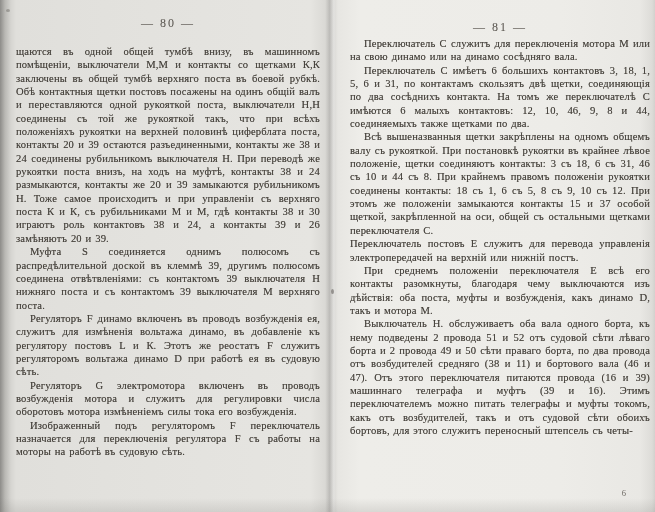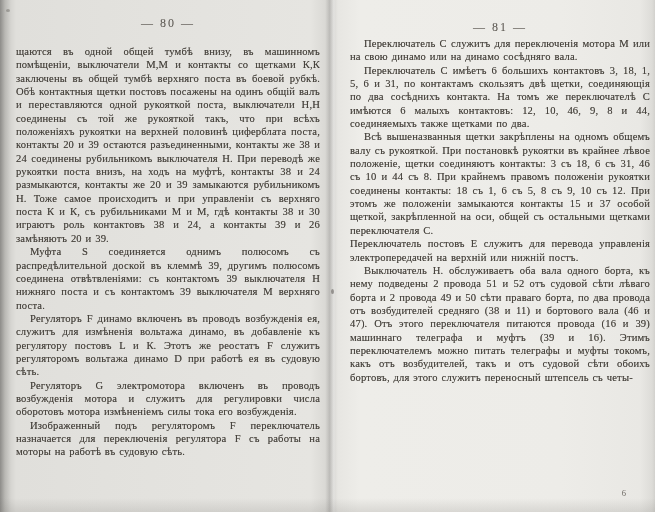--- a/index.html
+++ b/index.html
@@ -96,20 +96,21 @@
     </div>
   </div>
 
   <div class="page" id="page-right">
     <span class="page-header">— 81 —</span>
     <div class="page-text">
       <p class="indent">Переключатель С служитъ для переключенія мотора М или на свою динамо или на динамо сосѣдняго вала.</p>
       <p class="indent">Переключатель С имѣетъ 6 большихъ контактовъ 3, 18, 1, 5, 6 и 31, по контактамъ скользятъ двѣ щетки, соединяющія по два сосѣднихъ контакта. На томъ же переключателѣ С имѣются 6 малыхъ контактовъ: 12, 10, 46, 9, 8 и 44, соединяемыхъ также щетками по два.</p>
       <p class="indent">Всѣ вышеназванныя щетки закрѣплены на одномъ общемъ валу съ рукояткой. При постановкѣ рукоятки въ крайнее лѣвое положеніе, щетки соединяютъ контакты: 3 съ 18, 6 съ 31, 46 съ 10 и 44 съ 8. При крайнемъ правомъ положеніи рукоятки соединены контакты: 18 съ 1, 6 съ 5, 8 съ 9, 10 съ 12. При этомъ же положеніи замыкаются контакты 15 и 37 особой щеткой, закрѣпленной на оси, общей съ остальными щетками переключателя С.</p>
       <p class="no-indent">Переключатель постовъ Е служитъ для перевода управленія электропередачей на верхній или нижній постъ.</p>
+      <p class="indent">При среднемъ положеніи переключателя Е всѣ его контакты разомкнуты, благодаря чему выключаются изъ дѣйствія: оба поста, муфты и возбужденія, какъ динамо D, такъ и мотора М.</p>
       <p class="indent">Выключатель Н. обслуживаетъ оба вала одного борта, къ нему подведены 2 провода 51 и 52 отъ судовой сѣти лѣваго борта и 2 провода 49 и 50 сѣти праваго борта, по два провода отъ возбудителей средняго (38 и 11) и бортового вала (46 и 47). Отъ этого переключателя питаются провода (16 и 39) машиннаго телеграфа и муфтъ (39 и 16). Этимъ переключателемъ можно питать телеграфы и муфты токомъ, какъ отъ возбудителей, такъ и отъ судовой сѣти обоихъ бортовъ, для этого служитъ переносный штепсель съ четы-</p>
     </div>
     <span class="signature-mark">6</span>
   </div>
 
   <div class="gutter-crease"></div>
   <div class="speck" style="left:331px; top:289px; width:3px; height:5px; opacity:0.55;"></div>
   <div class="speck" style="left:6px; top:9px; width:4px; height:3px; opacity:0.4;"></div>
   <div class="bottom-shade"></div>
 

